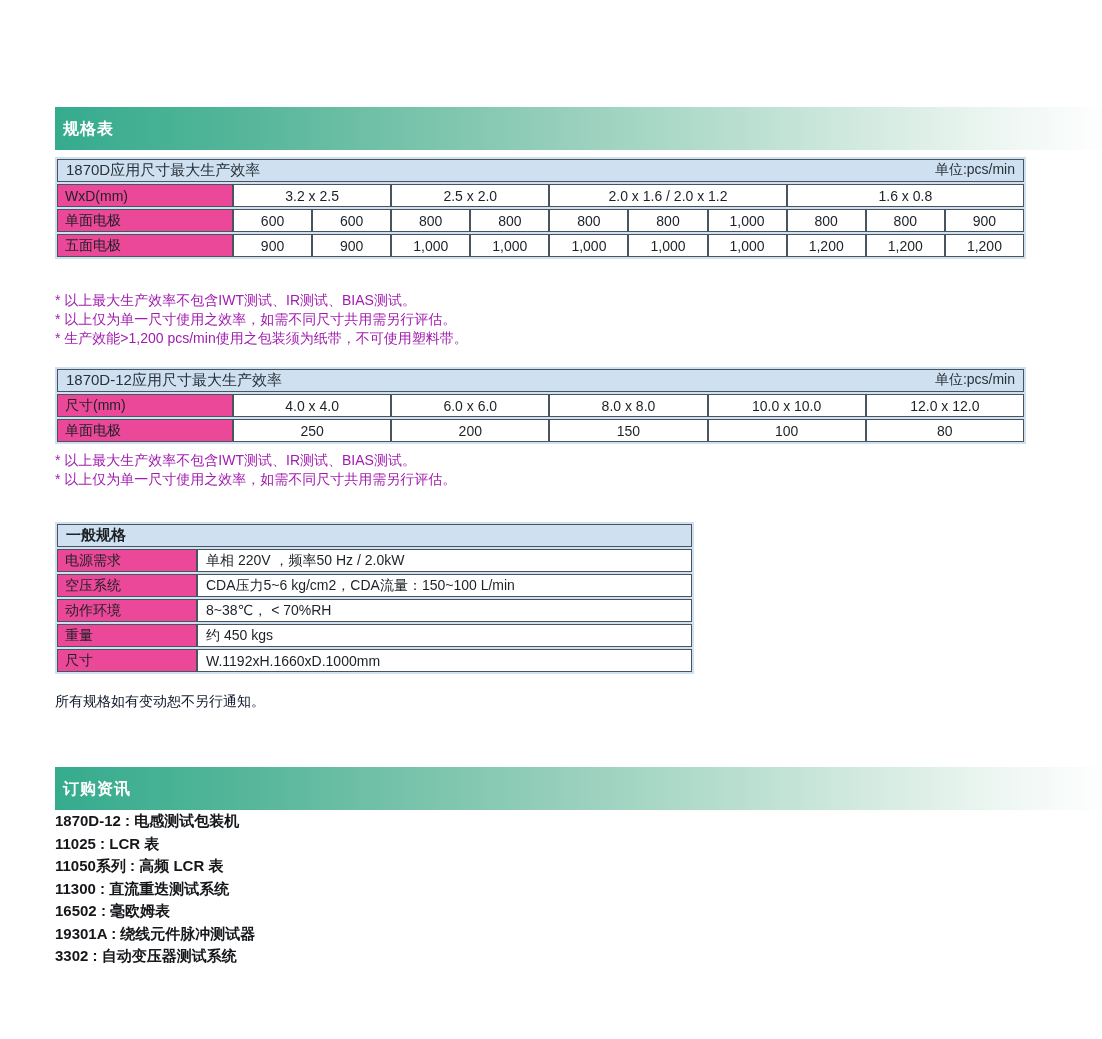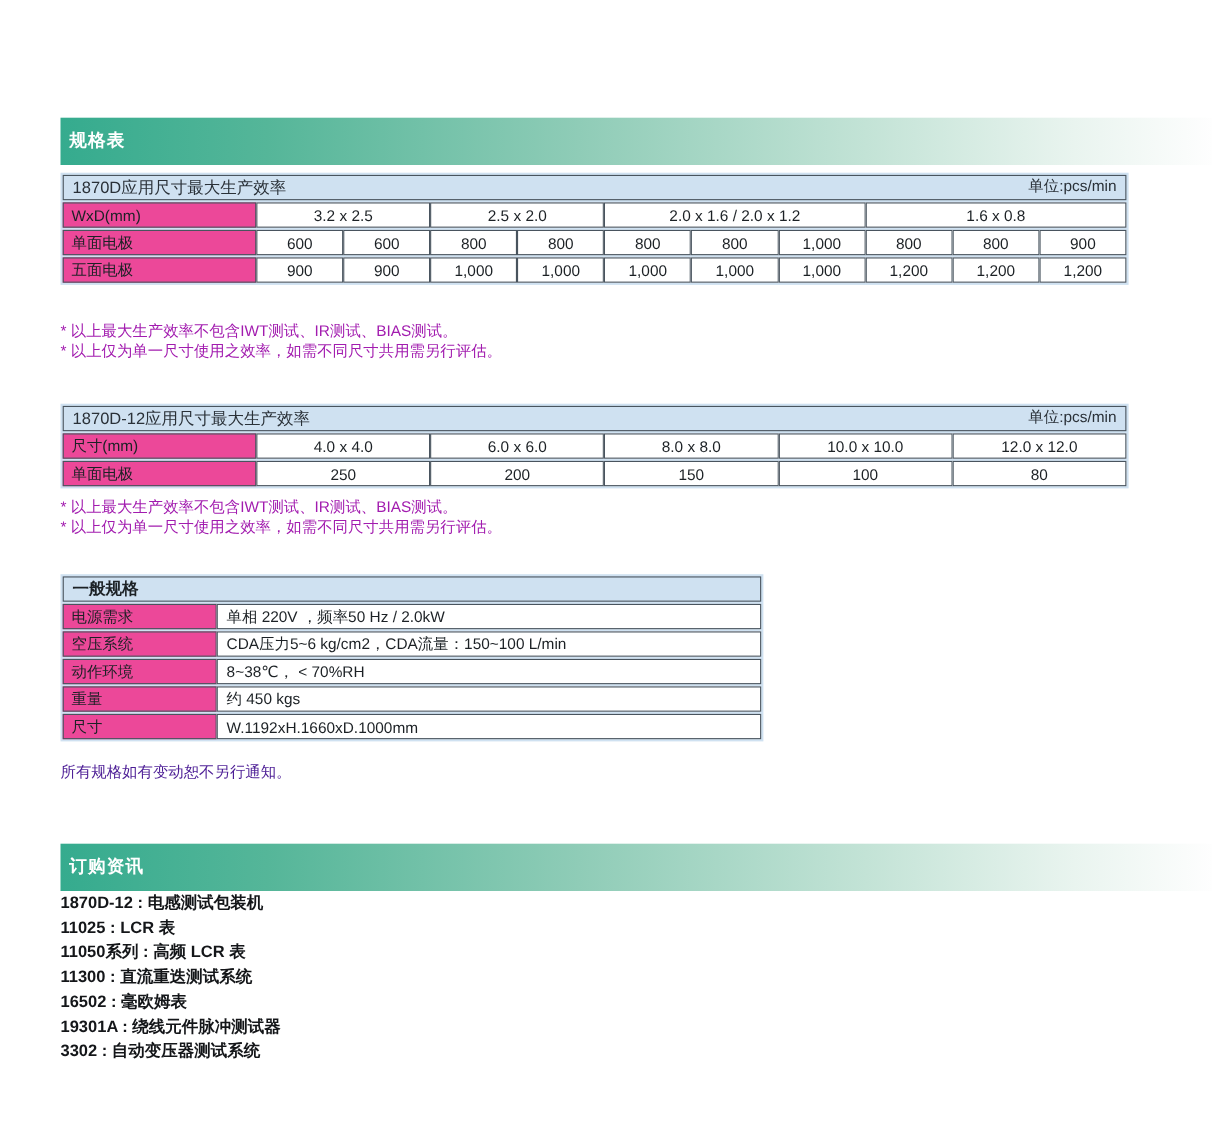--- a/index.html
+++ b/index.html
@@ -38,21 +38,21 @@
   }
   .title-flex { display:flex; justify-content:space-between; align-items:flex-start; }
   .tbl-title { font-size:15px; color:#2a3138; }
   .tbl-unit  { font-size:14px; color:#2a3138; }
   td.lbl { background:#ec4899; text-align:left; padding-left:7px; }
   td.val-left { text-align:left; padding-left:8px; }
   th.gen-title { font-weight:bold; font-size:15px; }
   
   .notes { position:absolute; left:55px; font-size:14px; line-height:19px; color:#a21caf; }
   .note-line { white-space:pre; }
-  .notice { position:absolute; left:55px; font-size:14px; color:#4c1d95; }
+  .notice { position:absolute; left:55px; font-size:14px; color:#0f172a; }
   
   .order-list { position:absolute; left:55px; font-size:15px; line-height:22.5px; font-weight:600; color:#141619; }
 </style>
 </head>
 <body>
 
 <div class="bar" style="top:107px;">
   <span class="bar-title">规格表</span>
 </div>
 
@@ -113,20 +113,21 @@
       <td>1,200</td>
       <td>1,200</td>
     </tr>
   </tbody>
     </table>
 </div>
 
 <div class="notes" style="top:291px;">
   <div class="note-line">* 以上最大生产效率不包含IWT测试、IR测试、BIAS测试。</div>
   <div class="note-line">* 以上仅为单一尺寸使用之效率，如需不同尺寸共用需另行评估。</div>
+  <div class="note-line">* 生产效能&gt;1,200 pcs/min使用之包装须为纸带，不可使用塑料带。</div>
 </div>
 
 <div class="tblwrap" style="top:367px; left:55px; width:967px;">
   <table>
     <colgroup>
       <col style="width:176px;">
       <col>
         <col>
         <col>
         <col>

